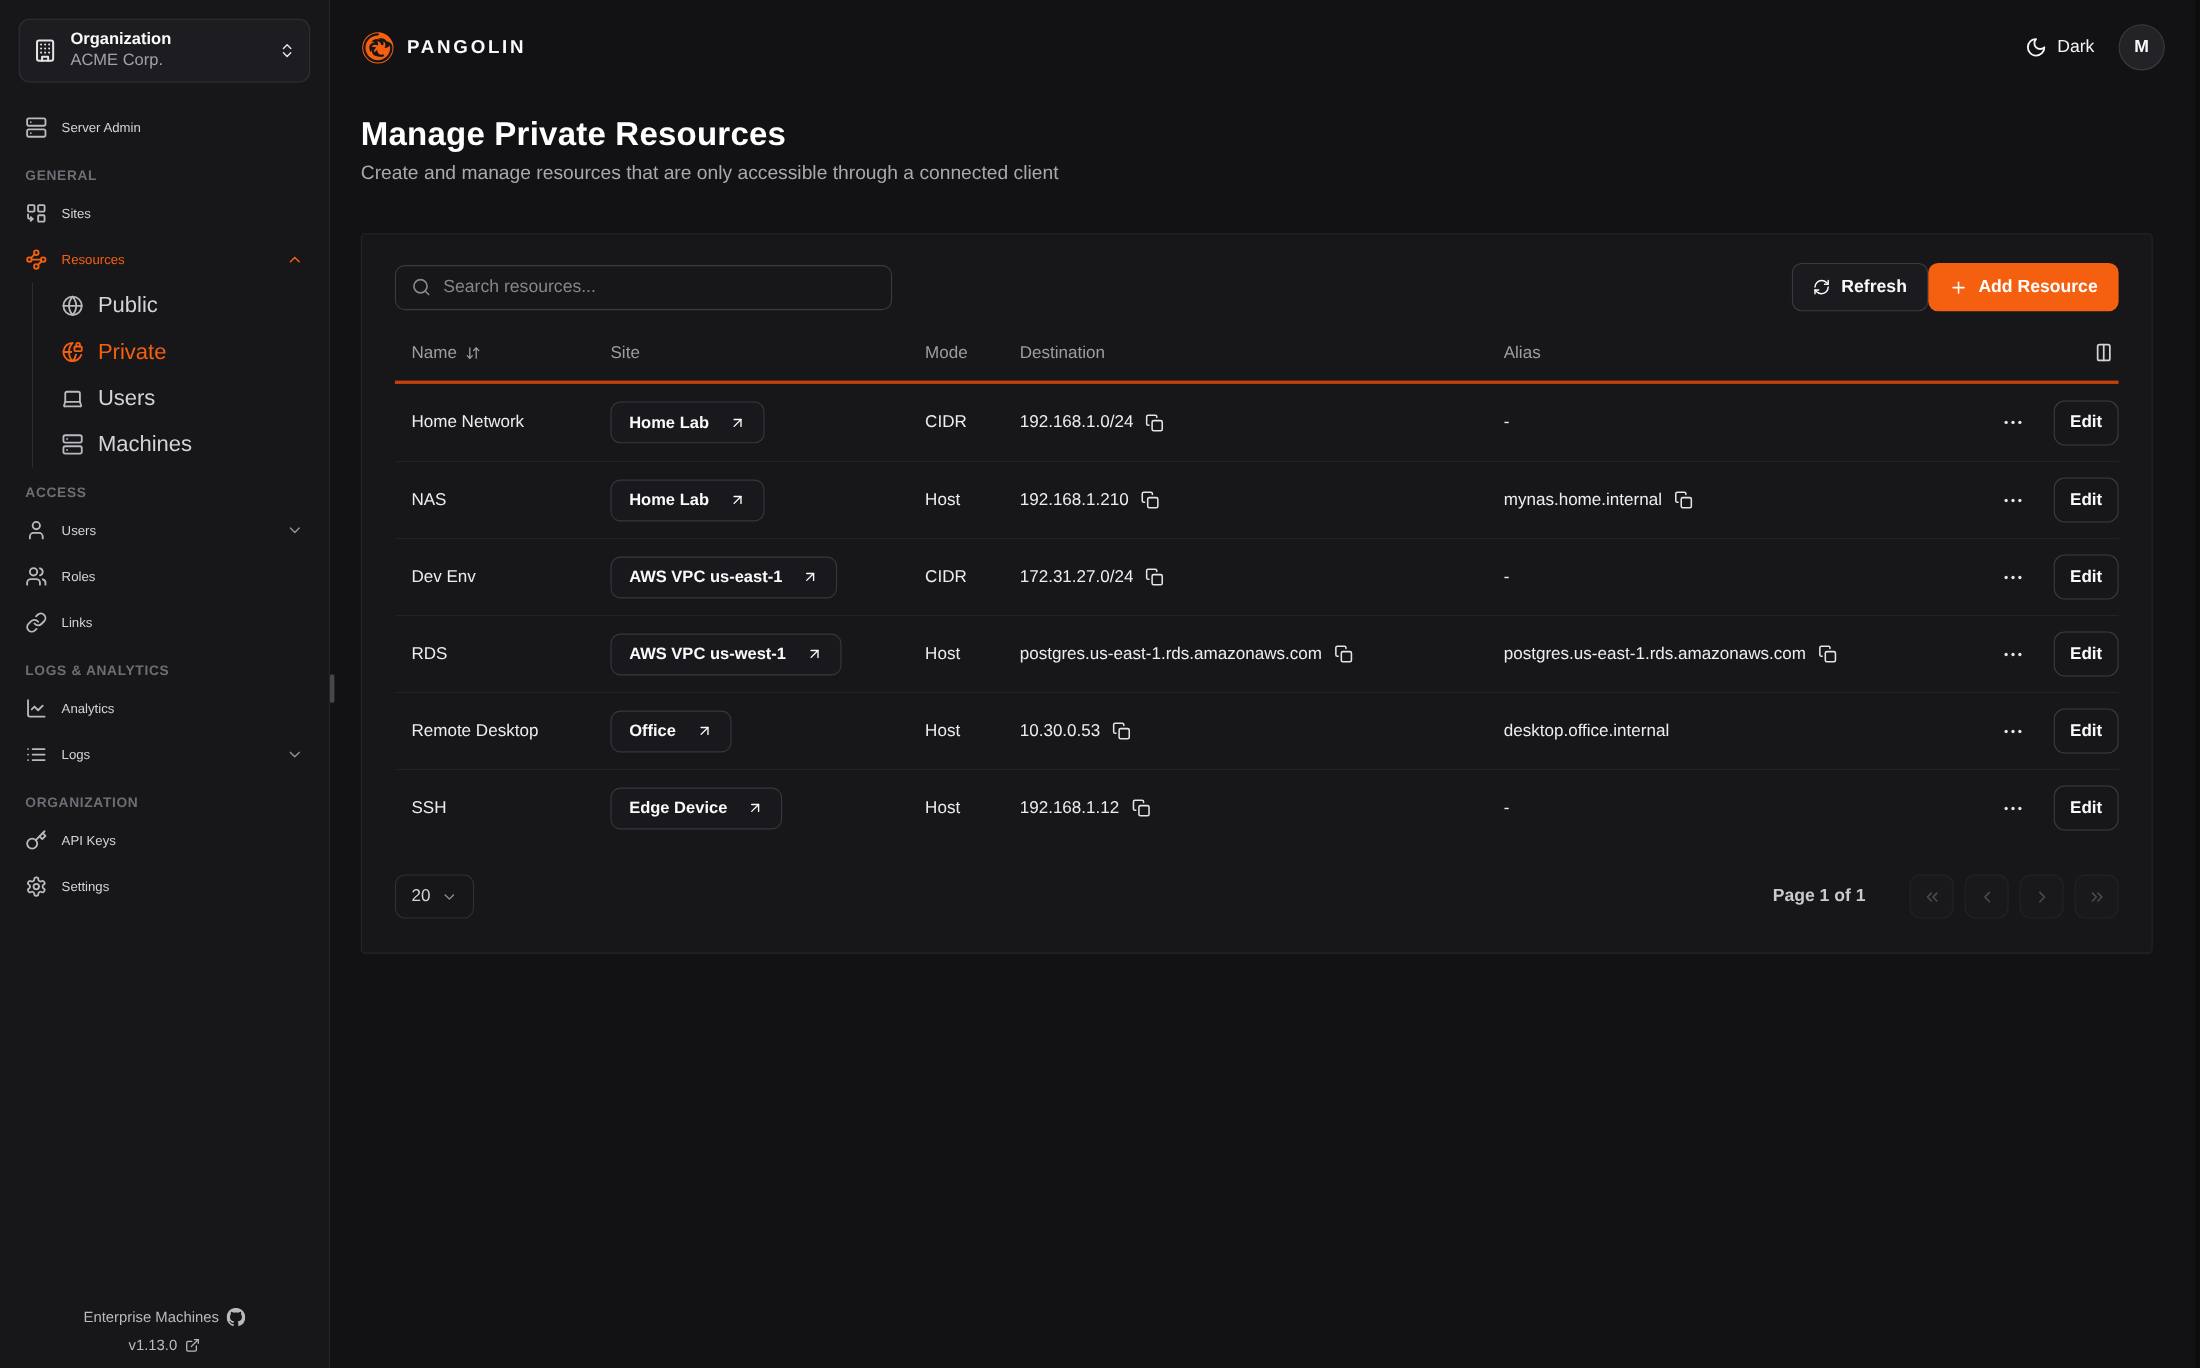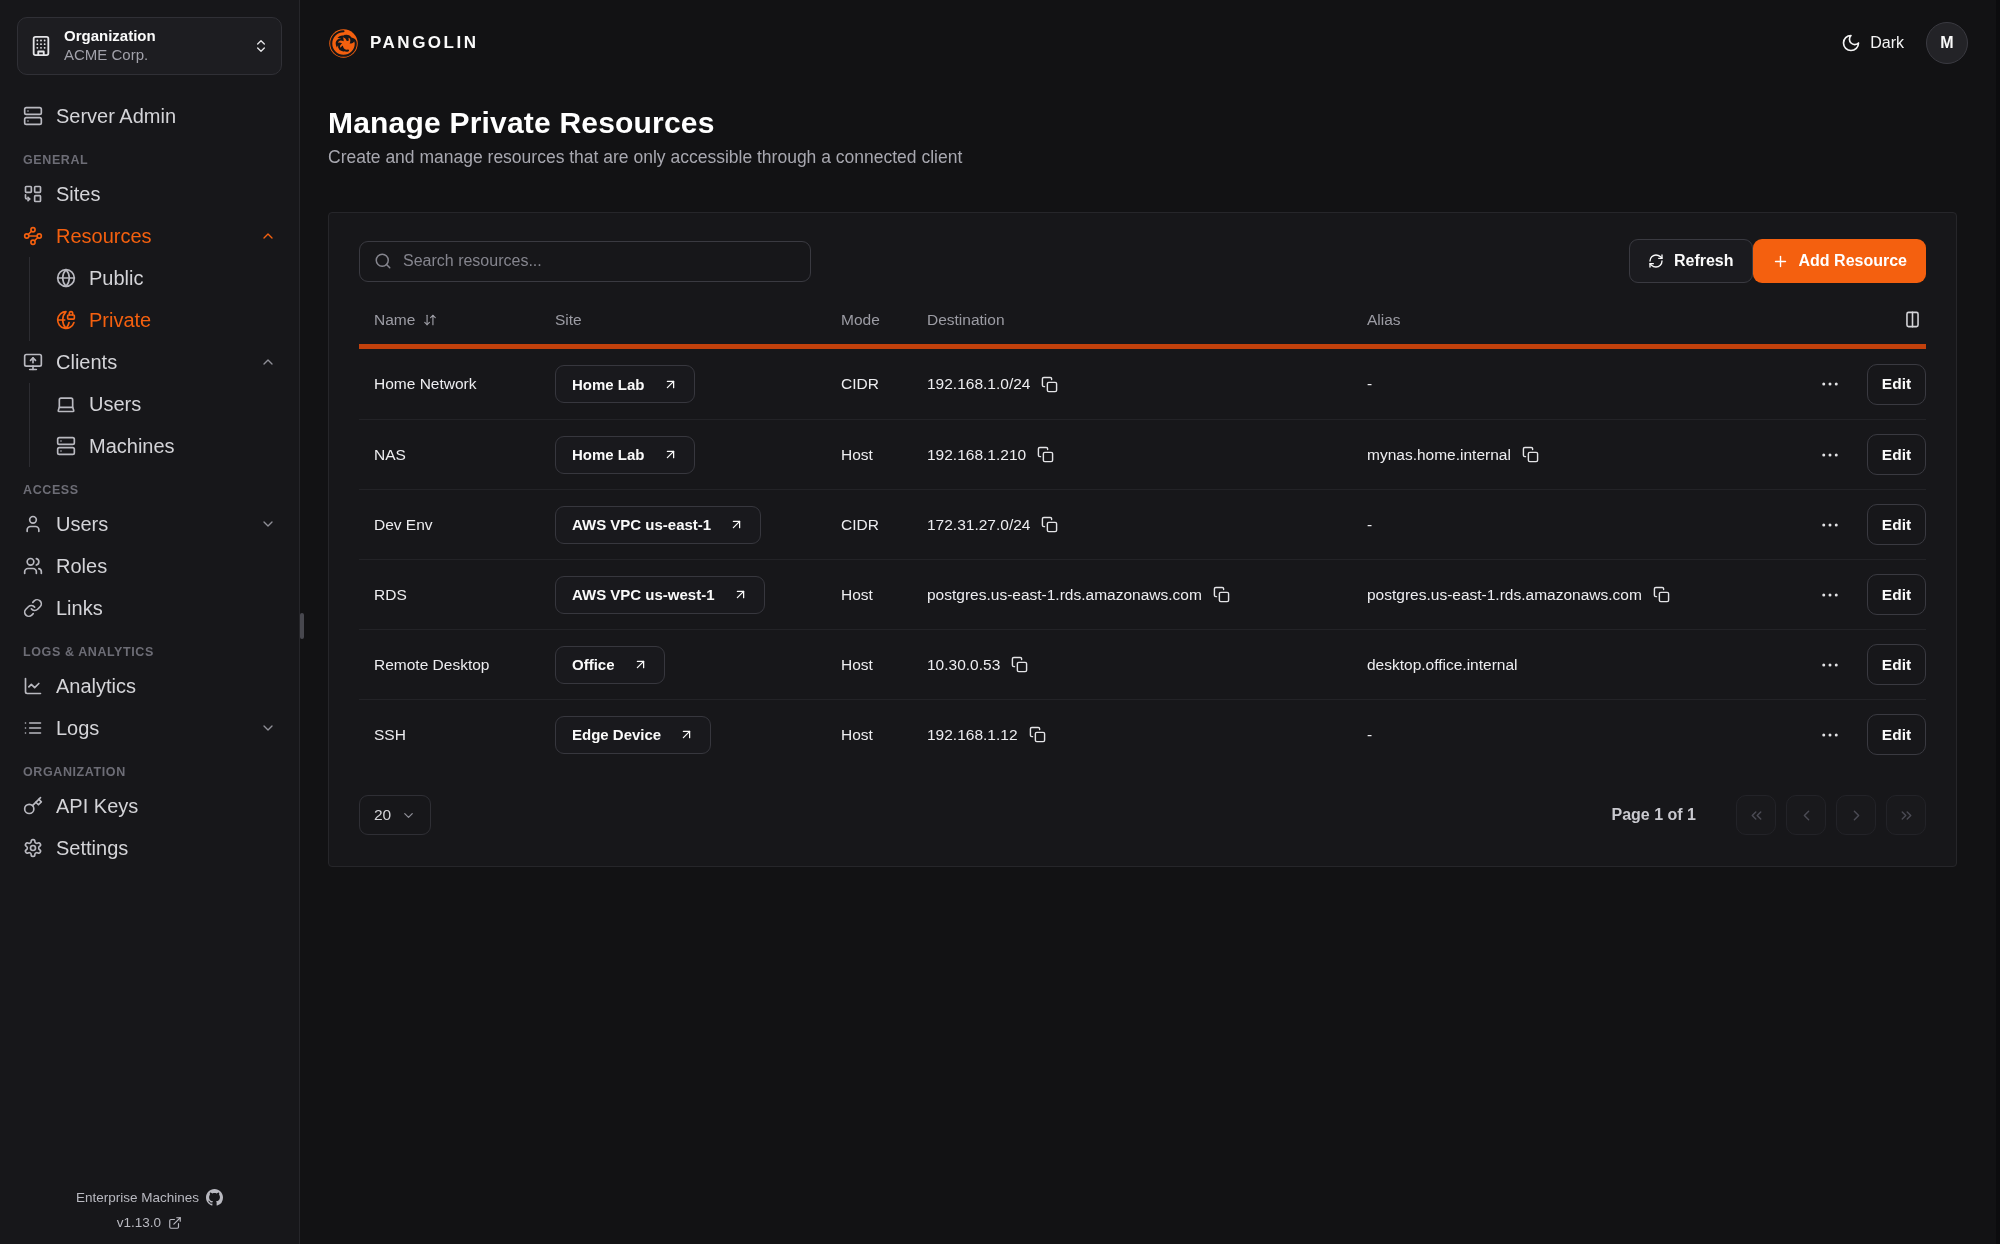--- a/index.html
+++ b/index.html
@@ -10,21 +10,21 @@
   
   .sidebar { width:300px; min-width:300px; background:#17171a; border-right:1px solid #26262a; position:relative; padding:17px 17px 0 17px; }
   .org-card { display:flex; align-items:center; gap:12px; background:#1d1d21; border:1px solid #303036; border-radius:10px; padding:9px 12px; height:58px; cursor:pointer; }
   .org-card .icon { color:#e4e4e7; display:flex; }
   .org-texts { flex:1; min-width:0; }
   .org-label { font-size:15px; font-weight:700; color:#fafafa; line-height:1.25; }
   .org-value { font-size:15px; color:#a1a1aa; line-height:1.25; }
   .org-chevrons { color:#9d9da5; display:flex; }
 
   .nav { margin-top:20px; }
-  .nav-item { display:flex; align-items:center; gap:13px; height:42px; padding:0 6px; border-radius:8px; color:#d4d4d8; font-size:20px; cursor:pointer; }
+  .nav-item { display:flex; align-items:center; gap:13px; height:42px; padding:0 6px; border-radius:8px; color:#d4d4d8; font-size:12px; cursor:pointer; }
   .nav-item .icon { display:flex; color:#b9b9c0; }
   .nav-item .lbl { flex:1; }
   .nav-item .chev { display:flex; color:#8f8f97; }
   .nav-item.active { color:#f4600f; }
   .nav-item.active .icon, .nav-item.active .chev { color:#f4600f; }
   .section-label { font-size:12.5px; font-weight:700; letter-spacing:.6px; color:#6d6d76; padding:0 6px; margin:16px 0 6px; }
   .sub-group { margin-left:12px; border-left:1px solid #2c2c31; padding-left:20px; }
   .sub-group .nav-item { font-size:20px; }
 
   .sidebar-footer { position:absolute; left:0; right:0; bottom:14px; text-align:center; color:#b9b9c0; font-size:13.5px; }
@@ -49,21 +49,21 @@
   .search-box { display:flex; align-items:center; gap:11px; width:452px; height:41px; border:1px solid #3a3a41; border-radius:9px; padding:0 14px; color:#85858e; }
   .search-box input { flex:1; background:transparent; border:none; outline:none; color:#e4e4e7; font-size:16px; font-family:"Liberation Sans", sans-serif; }
   .search-box input::placeholder { color:#85858e; }
   .toolbar-actions { display:flex; align-items:center; gap:0; }
   .btn { display:flex; align-items:center; gap:10px; height:44px; border-radius:9px; font-size:16px; font-weight:600; cursor:pointer; border:none; font-family:"Liberation Sans", sans-serif; }
   .btn-outline { background:#1b1b1f; border:1px solid #3a3a41; color:#fafafa; padding:0 18px; }
   .btn-accent { background:#f4600f; color:#ffffff; padding:0 19px; }
 
   .table { margin-top:12px; }
   .trow, .thead { display:grid; grid-template-columns:181px 286px 86px 440px 1fr 200px; align-items:center; padding-left:15px; }
-  .thead { height:54px; color:#9c9ca4; font-size:15.5px; border-bottom:5px solid #c2410c; }
+  .thead { height:54px; color:#9c9ca4; font-size:15.5px; border-bottom:3px solid #c2410c; }
   .th { display:flex; align-items:center; gap:8px; }
   .th-actions { justify-content:flex-end; padding-right:4px; color:#d4d4d8; }
   .trow { height:70px; font-size:15.5px; color:#ededf0; }
   .trow + .trow { border-top:1px solid #232327; }
   .cell { display:flex; align-items:center; gap:11px; padding-right:12px; }
   .site-chip { display:inline-flex; align-items:center; gap:18px; height:38px; padding:0 16px; background:#19191d; border:1px solid #37373e; border-radius:9px; color:#fafafa; font-size:15px; font-weight:600; cursor:pointer; }
   .copy-btn { display:flex; color:#e4e4e7; cursor:pointer; }
   .cell-actions { justify-content:flex-end; gap:27px; padding-right:0; }
   .dots-btn { display:flex; color:#e4e4e7; cursor:pointer; }
   .edit-btn { width:59px; height:41px; display:flex; align-items:center; justify-content:center; background:transparent; border:1px solid #3a3a41; border-radius:10px; color:#fafafa; font-size:15.5px; font-weight:600; cursor:pointer; font-family:"Liberation Sans", sans-serif; }
@@ -162,37 +162,20 @@
               <svg viewBox="0 0 24 24" width="20" height="20" fill="none" stroke="currentColor" stroke-width="2" stroke-linecap="round" stroke-linejoin="round">
                 <path d="M15.686 15A14.5 14.5 0 0 1 12 22a14.5 14.5 0 0 1 0-20 10 10 0 1 0 9.542 13"></path>
                 <path d="M2 12h8.5"></path>
                 <path d="M20 6V4a2 2 0 1 0-4 0v2"></path>
                 <rect width="8" height="5" x="14" y="6" rx="1"></rect>
               </svg>
             </span>
             <span class="lbl">Private</span>
           </div>
         </div>
-        <div class="nav-item">
-          <span class="icon">
-            <svg viewBox="0 0 24 24" width="20" height="20" fill="none" stroke="currentColor" stroke-width="2" stroke-linecap="round" stroke-linejoin="round">
-              <path d="m9 10 3-3 3 3"></path>
-              <path d="M12 13V7"></path>
-              <rect x="2" y="3" width="20" height="14" rx="2"></rect>
-              <path d="M12 17v4"></path>
-              <path d="M8 21h8"></path>
-            </svg>
-          </span>
-          <span class="lbl">Clients</span>
-          <span class="chev">
-            <svg viewBox="0 0 24 24" width="16" height="16" fill="none" stroke="currentColor" stroke-width="2" stroke-linecap="round" stroke-linejoin="round">
-              <path d="m18 15-6-6-6 6"></path>
-            </svg>
-          </span>
-        </div>
         <div class="sub-group">
           <div class="nav-item">
             <span class="icon">
               <svg viewBox="0 0 24 24" width="20" height="20" fill="none" stroke="currentColor" stroke-width="2" stroke-linecap="round" stroke-linejoin="round">
                 <path d="M20 16V7a2 2 0 0 0-2-2H6a2 2 0 0 0-2 2v9"></path>
                 <path d="M2.8 19.4 4 16h16l1.2 3.4a1 1 0 0 1-.95 1.6H3.75a1 1 0 0 1-.95-1.6Z"></path>
               </svg>
             </span>
             <span class="lbl">Users</span>
           </div>

